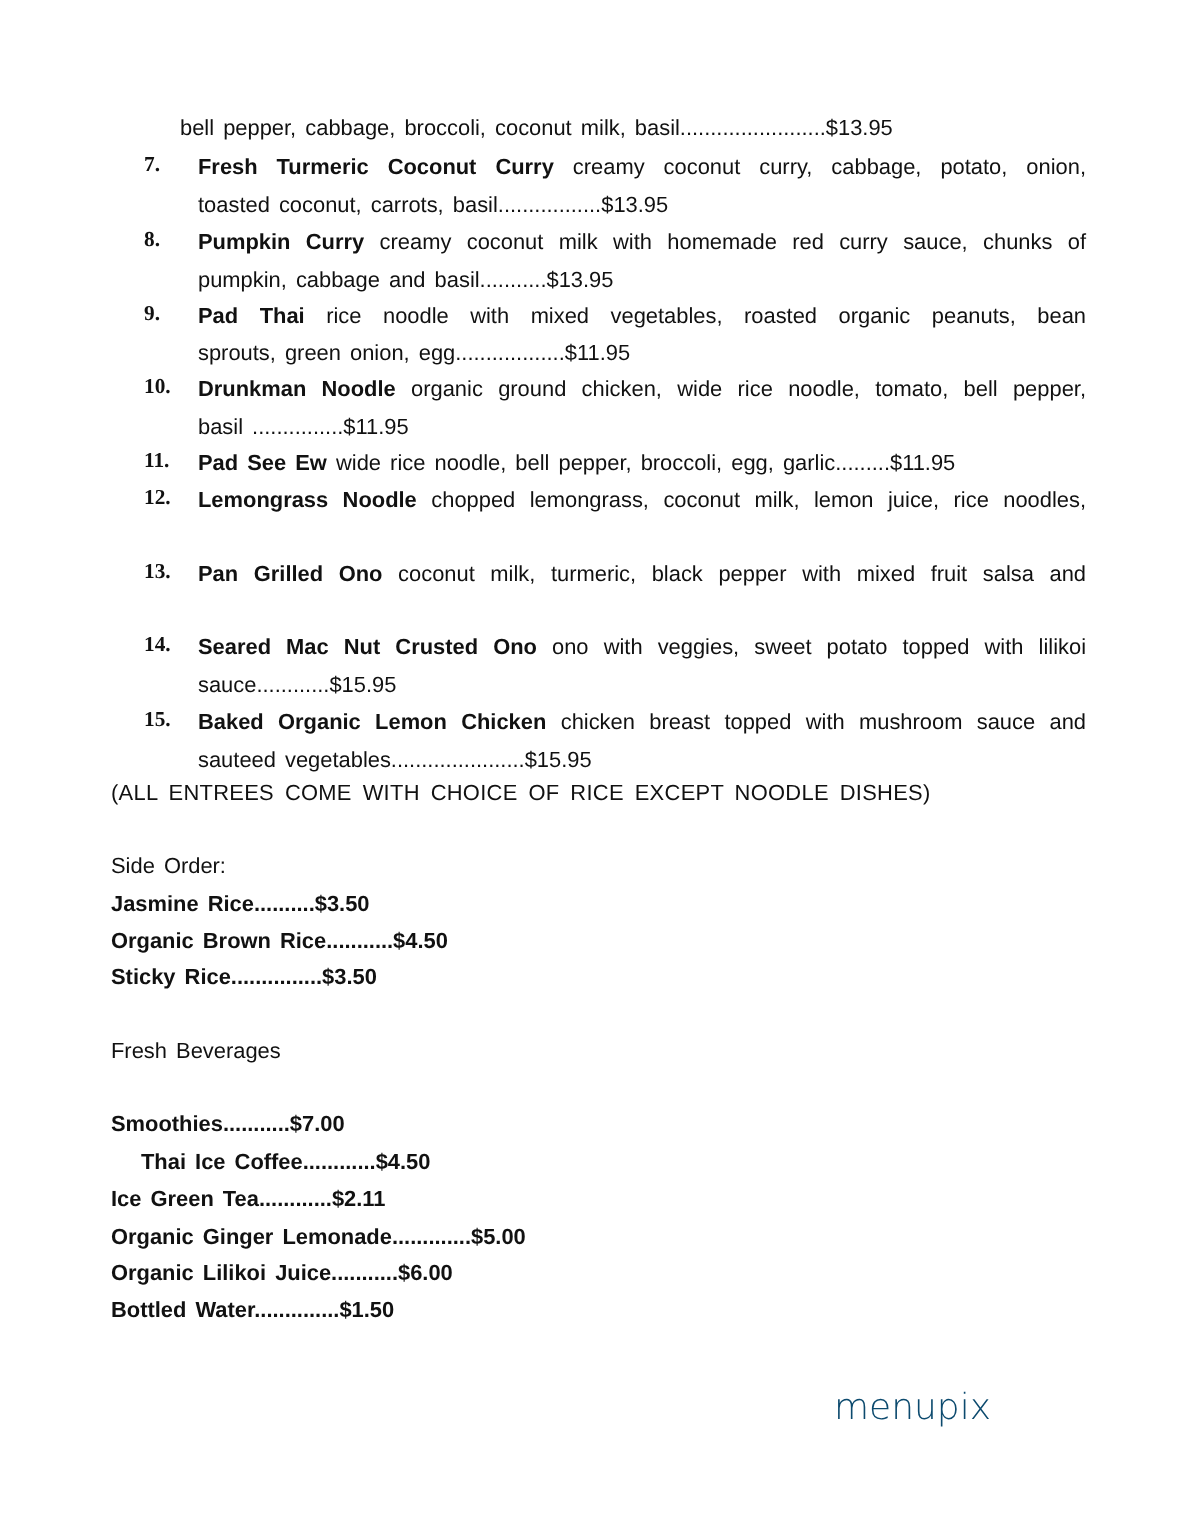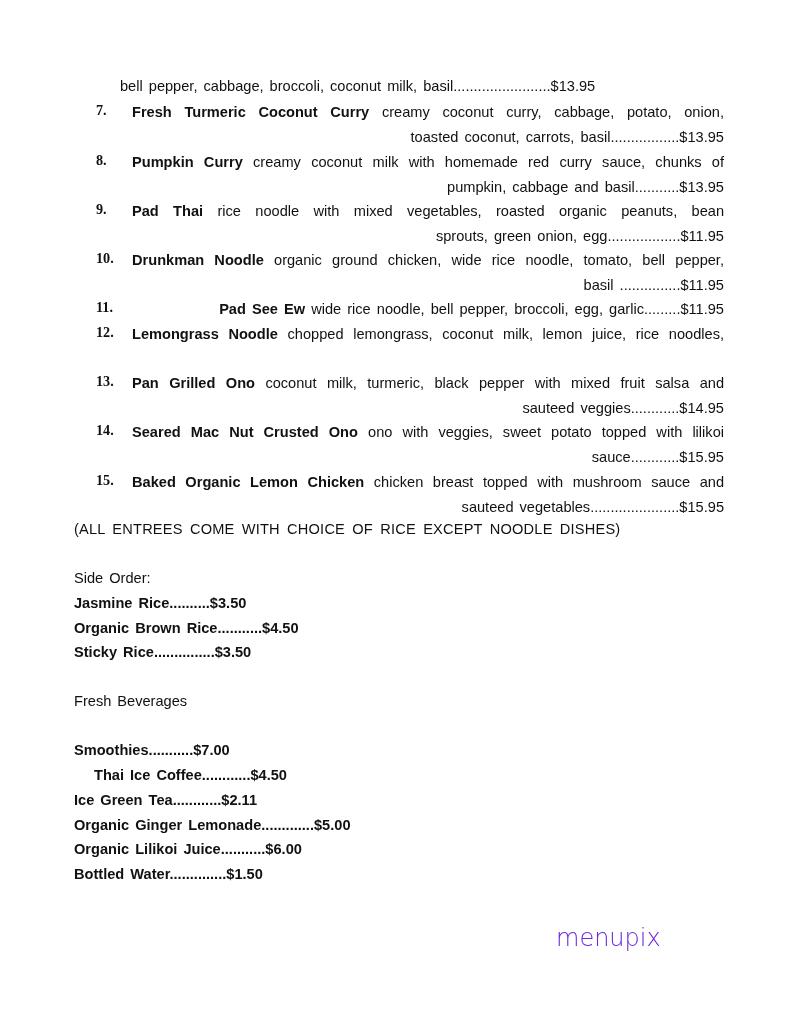--- a/index.html
+++ b/index.html
@@ -15,29 +15,29 @@
   .num {
     position: absolute; left: 0; top: 0; width: 24px;
     font-family: "Liberation Serif", serif; font-weight: bold; font-size: 14.2px;
     line-height: 20px;
   }
   .body-text {
     position: absolute; left: 36px; width: 592px;
     text-align: justify; line-height: 24.7px; white-space: normal;
   }
   .body-text .first { display: block; text-align: justify; text-align-last: justify; }
-  .body-text .last { display: block; text-align: right; }
+  .body-text .last { display: block; text-align: left; }
   b.name { font-weight: bold; }
   .word-spaced { word-spacing: 2px; }
   .note { left: 74px; font-size: 14.6px; letter-spacing: 0.2px; word-spacing: 3px; }
   .heading { left: 74px; }
   .price-line { left: 74px; font-weight: bold; word-spacing: 2px; }
   .watermark {
     position: absolute; left: 556px; top: 924px;
-    font-family: "DejaVu Sans", sans-serif; font-size: 24px; color: #6d28d9;
+    font-family: "DejaVu Sans", sans-serif; font-size: 24px; color: #0c4a6e;
     letter-spacing: 0px; font-weight: 300;
   }
 </style>
 </head>
 <body>
 
 <div class="page">
 
   <div class="line cont word-spaced" style="top:76px;">bell pepper, cabbage, broccoli, coconut milk, basil........................$13.95</div>
 
@@ -84,21 +84,20 @@
     <span class="num">12.</span>
     <div class="body-text word-spaced">
       <span class="first"><b class="name">Lemongrass Noodle</b> <span>chopped lemongrass, coconut milk, lemon juice, rice noodles,</span></span>
     </div>
   </div>
 
   <div class="item" style="top:371px;">
     <span class="num">13.</span>
     <div class="body-text word-spaced">
       <span class="first"><b class="name">Pan Grilled Ono</b> <span>coconut milk, turmeric, black pepper with mixed fruit salsa and</span></span>
-      <span class="last">sauteed veggies............$14.95</span>
     </div>
   </div>
 
   <div class="item" style="top:420px;">
     <span class="num">14.</span>
     <div class="body-text word-spaced">
       <span class="first"><b class="name">Seared Mac Nut Crusted Ono</b> <span>ono with veggies, sweet potato topped with lilikoi</span></span>
       <span class="last">sauce............$15.95</span>
     </div>
   </div>

